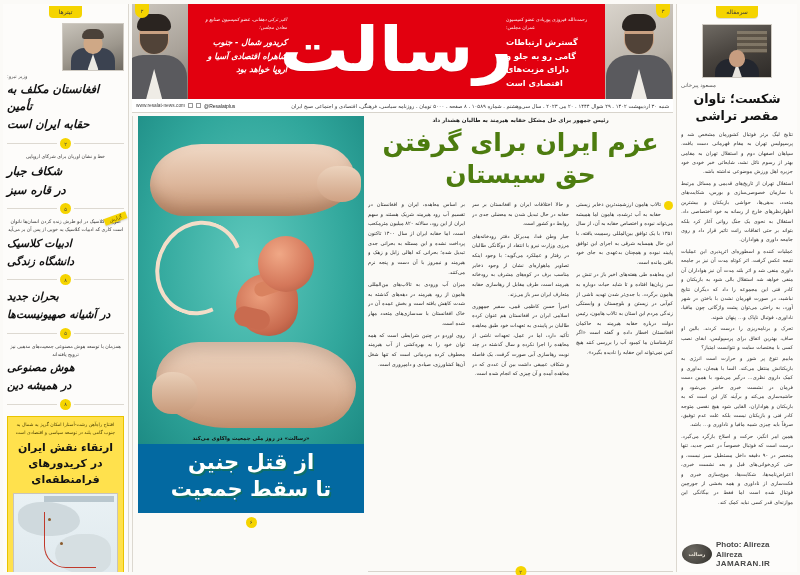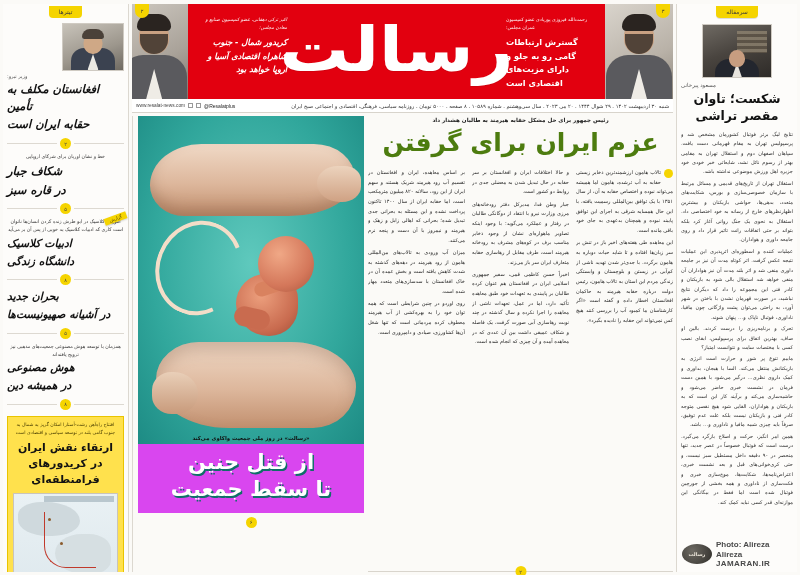--- a/index.html
+++ b/index.html
@@ -237,21 +237,21 @@
     border: 4px solid #f3ddc8; border-radius: 50%;
     border-color: #f3ddc8 transparent #f3ddc8 #f3ddc8;
     transform: rotate(22deg);
   }
   .illus-cap {
     position:absolute; bottom:0; left:0; right:0;
     font-size:5.4px; font-weight:700; color:#111; text-align:center;
     padding: 3px 4px; background: rgba(255,255,255,0);
   }
   .teal-head {
-    background: #d946ef; padding: 5px 6px 9px 6px; text-align:center;
+    background: #0369a1; padding: 5px 6px 9px 6px; text-align:center;
   }
   .teal-head .t {
     font-size: 21px; font-weight: 900; color:#fff; line-height:1.3;
     text-shadow: 1.6px 1.6px 0 #0f6f68;
   }
   .page-dot {
     width:11px;height:11px;border-radius:50%; background:#f5d400; color:#444;
     font-size:5px; display:flex;align-items:center;justify-content:center;
     margin: 4px auto 0 auto;
   }
@@ -413,20 +413,21 @@
         <span class="handle">@Resalatplus</span>
       </div>
     </div>
 
     <div class="main-area">
 
       <div class="story">
         <div class="story-kicker">رئیس جمهور برای حل مشکل حقابه هیرمند به طالبان هشدار داد</div>
         <div class="story-head">
           <div>عزم ایران برای گرفتن</div>
+          <div>حق سیستان</div>
         </div>
         <div class="story-cols">
           <div class="story-col">
             <span class="drop-badge"></span>
             <p>تالاب هامون ارزشمندترین ذخایر زیستی حقابه به آب ترشده، هامون اما همیشه می‌تواند نبوده و اختصاص حقابه به آن، از سال ۱۳۵۱ با یک توافق بین‌المللی رسمیت یافته، با این حال همسایه شرقی به اجرای این توافق پایبند نبوده و همچنان بدعهدی به جای خود باقی مانده است.</p>
             <p>این معاهده طی هفته‌های اخیر باز در تنش بر سر زبان‌ها افتاده و تا شاید حیات دوباره به هامون برگردد. با جدی‌تر شدن تهدید ناشی از کم‌آبی در زیستن و بلوچستان و وابستگی زندگی مردم این استان به تالاب هامون، رئیس دولت درباره حقابه هیرمند به حاکمان افغانستان اخطار داده و گفته است «اگر کارشناسان ما کمبود آب را بررسی کنند هیچ کس نمی‌تواند این حقابه را نادیده بگیرد».</p>
           </div>
           <div class="story-col">
             <p>و حالا اختلافات ایران و افغانستان بر سر حقابه در حال تبدیل شدن به معضلی جدی در روابط دو کشور است.</p>
             <p>جبار وطن فدا، مدیرکل دفتر رودخانه‌های مرزی وزارت نیرو با انتقاد از دوگانگی طالبان در رفتار و عملکرد می‌گوید: با وجود اینکه تصاویر ماهواره‌ای نشان از وجود ذخایر مناسب برف در کوه‌های مشرف به رودخانه هیرمند است، طرف مقابل از رهاسازی حقابه متعارف ایران سر باز می‌زند.</p>

